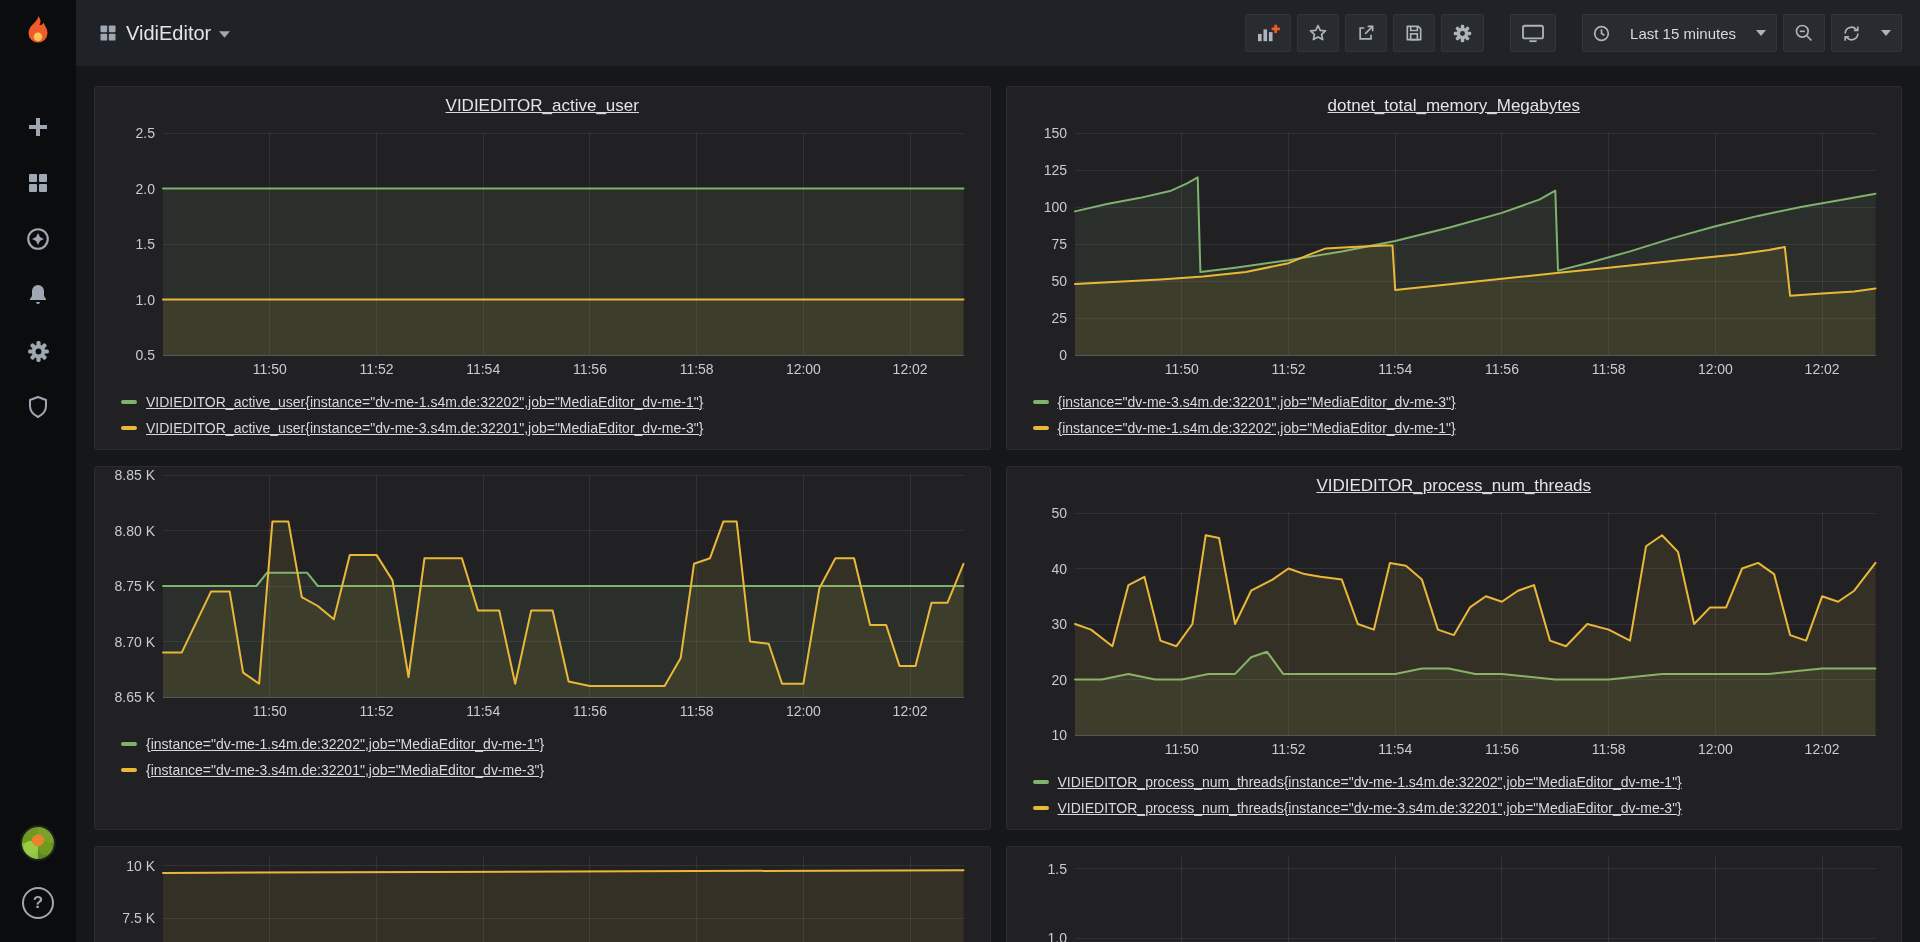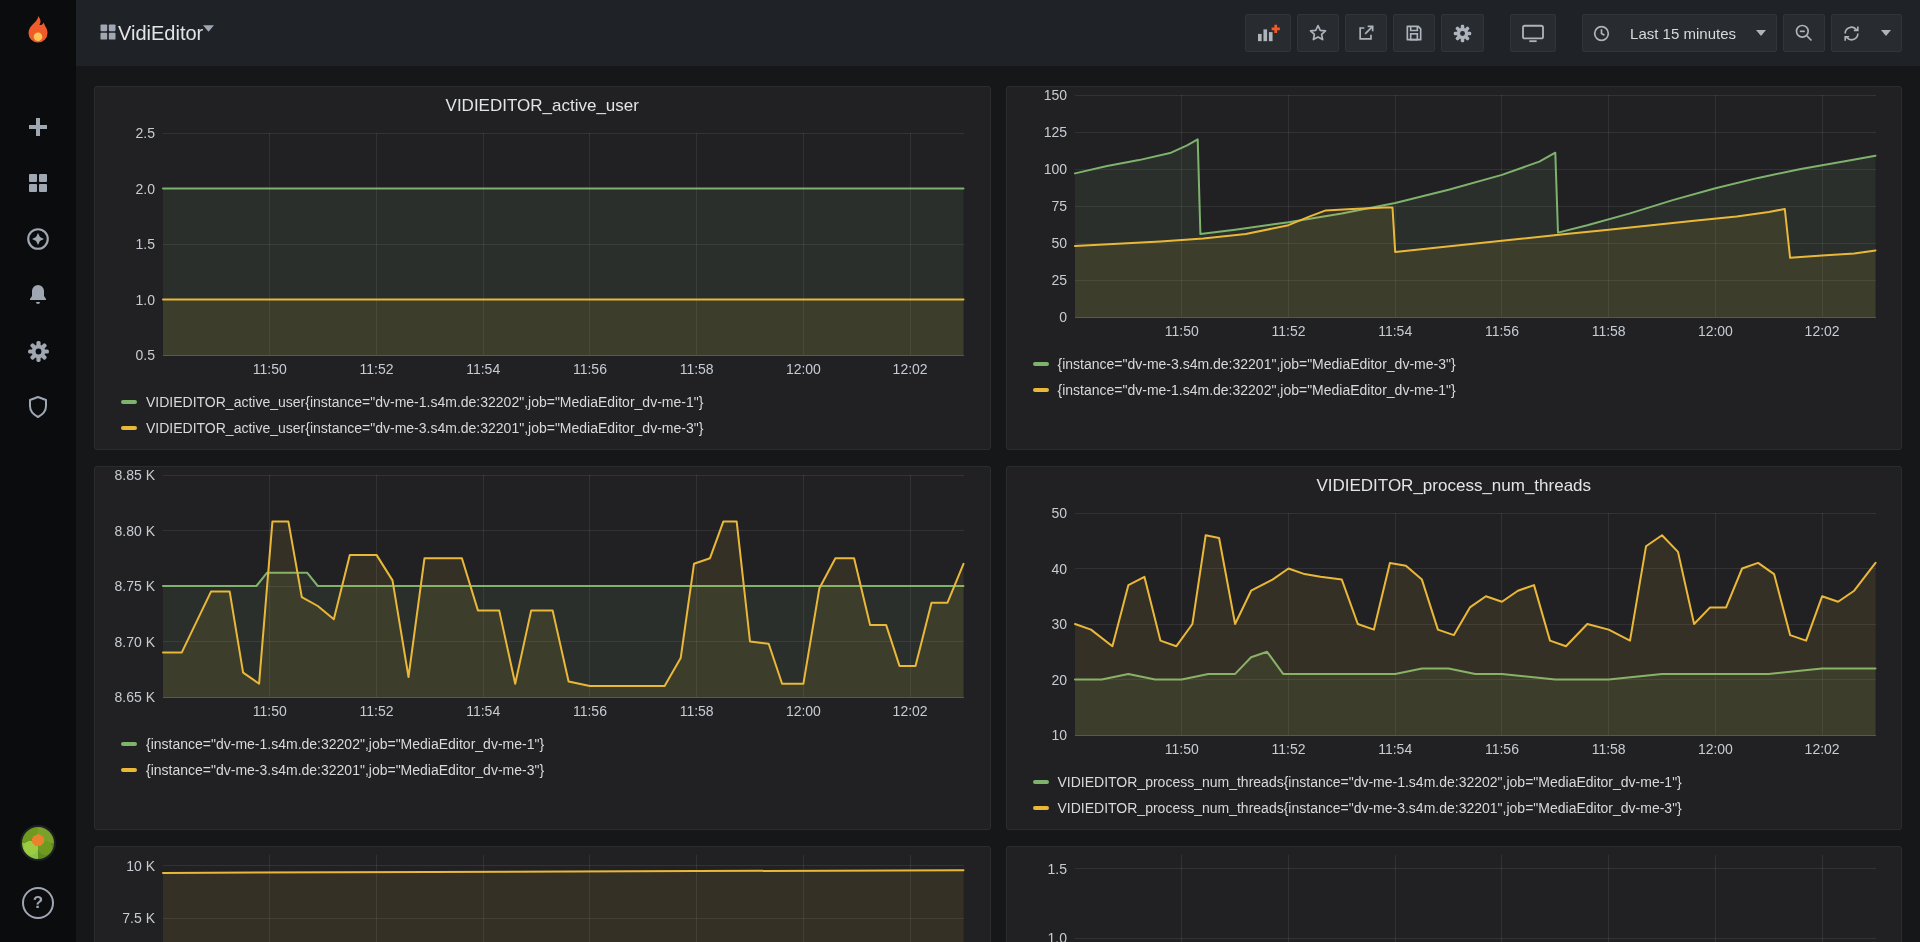--- a/index.html
+++ b/index.html
@@ -42,36 +42,36 @@
   }
 
   
   .main { flex:1; display:flex; flex-direction:column; height:100%; overflow:hidden; }
 
   .navbar {
     height:66px; flex-shrink:0; background:#1f2226;
     display:flex; align-items:center; justify-content:space-between;
     padding:0 18px 0 22px;
   }
-  .nav-left { display:flex; align-items:flex-start; gap:0; cursor:pointer; }
+  .nav-left { display:flex; align-items:center; gap:8px; cursor:pointer; }
   .dash-title { font-size:20px; color:#e3e4e6; }
   .nav-left .caret { margin-top:3px; }
   .nav-right { display:flex; align-items:center; gap:6px; }
   .nav-btn {
     height:38px; min-width:42px; padding:0 10px;
     background:#282b30; border:1px solid #313539; border-radius:2px;
     color:#aeb4bb; cursor:pointer;
     display:flex; align-items:center; justify-content:center; gap:20px;
     font-family:inherit; font-size:15px;
   }
   .time-label { color:#d8d9da; font-size:15px; }
   .nav-sep { width:14px; }
 
   
-  .content { flex:1; overflow:hidden; padding:20px 18px; }
+  .content { flex:1; overflow:hidden; padding:20px 18px;text-decoration:underline; }
   .grid {
     display:grid; grid-template-columns:1fr 1fr;
     gap:16px 15px; grid-auto-rows:364px;
   }
   .panel {
     background:#212124; border:1px solid #2b2c30; border-radius:3px;
     display:flex; flex-direction:column; overflow:hidden;
   }
   .panel-header {
     height:38px; flex-shrink:0; cursor:pointer;
@@ -349,20 +349,23 @@
                 <span class="legend-label">VIDIEDITOR_active_user{instance="dv-me-1.s4m.de:32202",job="MediaEditor_dv-me-1"}</span>
               </div>
               <div class="legend-item">
                 <span class="swatch" style="background: rgb(234, 184, 57);"></span>
                 <span class="legend-label">VIDIEDITOR_active_user{instance="dv-me-3.s4m.de:32201",job="MediaEditor_dv-me-3"}</span>
               </div>
             </div>
         </section>
 
         <section class="panel">
+          <header class="panel-header">
+            <span>dotnet_total_memory_Megabytes</span>
+          </header>
           <div class="chart-wrap">
             <svg class="chart" width="870.5" height="256">
                 <line x1="162.73333333333335" x2="162.73333333333335" y1="8" y2="230" stroke="rgba(255,255,255,0.08)" shape-rendering="crispEdges"></line>
                 <text x="162.73333333333335" y="249" text-anchor="middle" class="tick">11:50</text>
                 <line x1="269.4666666666667" x2="269.4666666666667" y1="8" y2="230" stroke="rgba(255,255,255,0.08)" shape-rendering="crispEdges"></line>
                 <text x="269.4666666666667" y="249" text-anchor="middle" class="tick">11:52</text>
                 <line x1="376.20000000000005" x2="376.20000000000005" y1="8" y2="230" stroke="rgba(255,255,255,0.08)" shape-rendering="crispEdges"></line>
                 <text x="376.20000000000005" y="249" text-anchor="middle" class="tick">11:54</text>
                 <line x1="482.93333333333334" x2="482.93333333333334" y1="8" y2="230" stroke="rgba(255,255,255,0.08)" shape-rendering="crispEdges"></line>
                 <text x="482.93333333333334" y="249" text-anchor="middle" class="tick">11:56</text>

